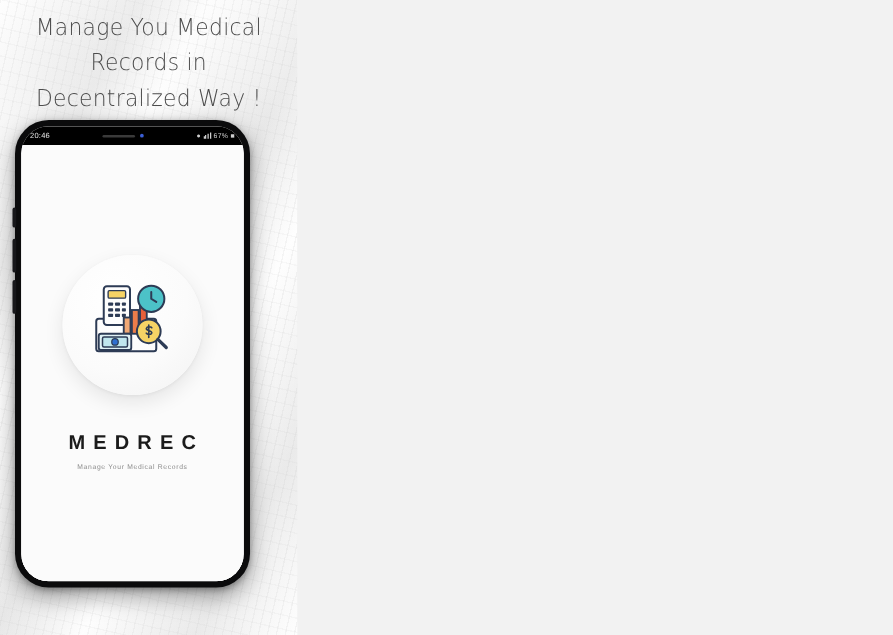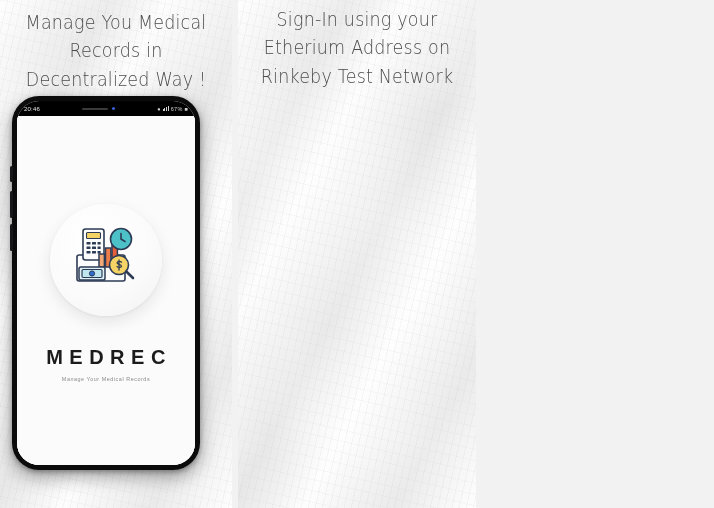--- a/index.html
+++ b/index.html
@@ -101,21 +101,21 @@
 
   
   .splash{position:absolute;inset:0;background:#fbfbfb;display:flex;flex-direction:column;align-items:center;}
   .logo-circle{
     width:112px;height:112px;border-radius:50%;
     background:radial-gradient(circle at 38% 32%, #ffffff 0%, #fbfbfb 55%, #f2f2f2 100%);
     box-shadow:0 6px 16px rgba(0,0,0,.09), 0 1px 3px rgba(0,0,0,.05);
     margin-top:88px;display:flex;align-items:center;justify-content:center;
   }
   .brand{
-    margin-top:30px;font-size:20px;letter-spacing:6.5px;
+    margin-top:30px;font-size:16px;letter-spacing:6.5px;
     font-weight:700;color:#1b1b1b;font-family:"Liberation Sans",sans-serif;
     padding-left:6px;
   }
   .brand-sub{
     margin-top:7px;font-size:5.4px;letter-spacing:.55px;color:#8c8c8c;
   }
 </style>
 </head>
 <body>
 
@@ -187,20 +187,15 @@
             </div>
             <div class="brand">MEDREC</div>
             <div class="brand-sub">Manage Your Medical Records</div>
           </div>
         </div>
 
       </div>
     </div>
   </div>
 
-  <div class="panel">
-    <div class="tex"></div>
-    <div class="caption two">Sign-In using your<br>Etherium Address on<br>Rinkeby Test Network</div>
-
-  </div>
 
 
 </div>
 
 </body></html>

